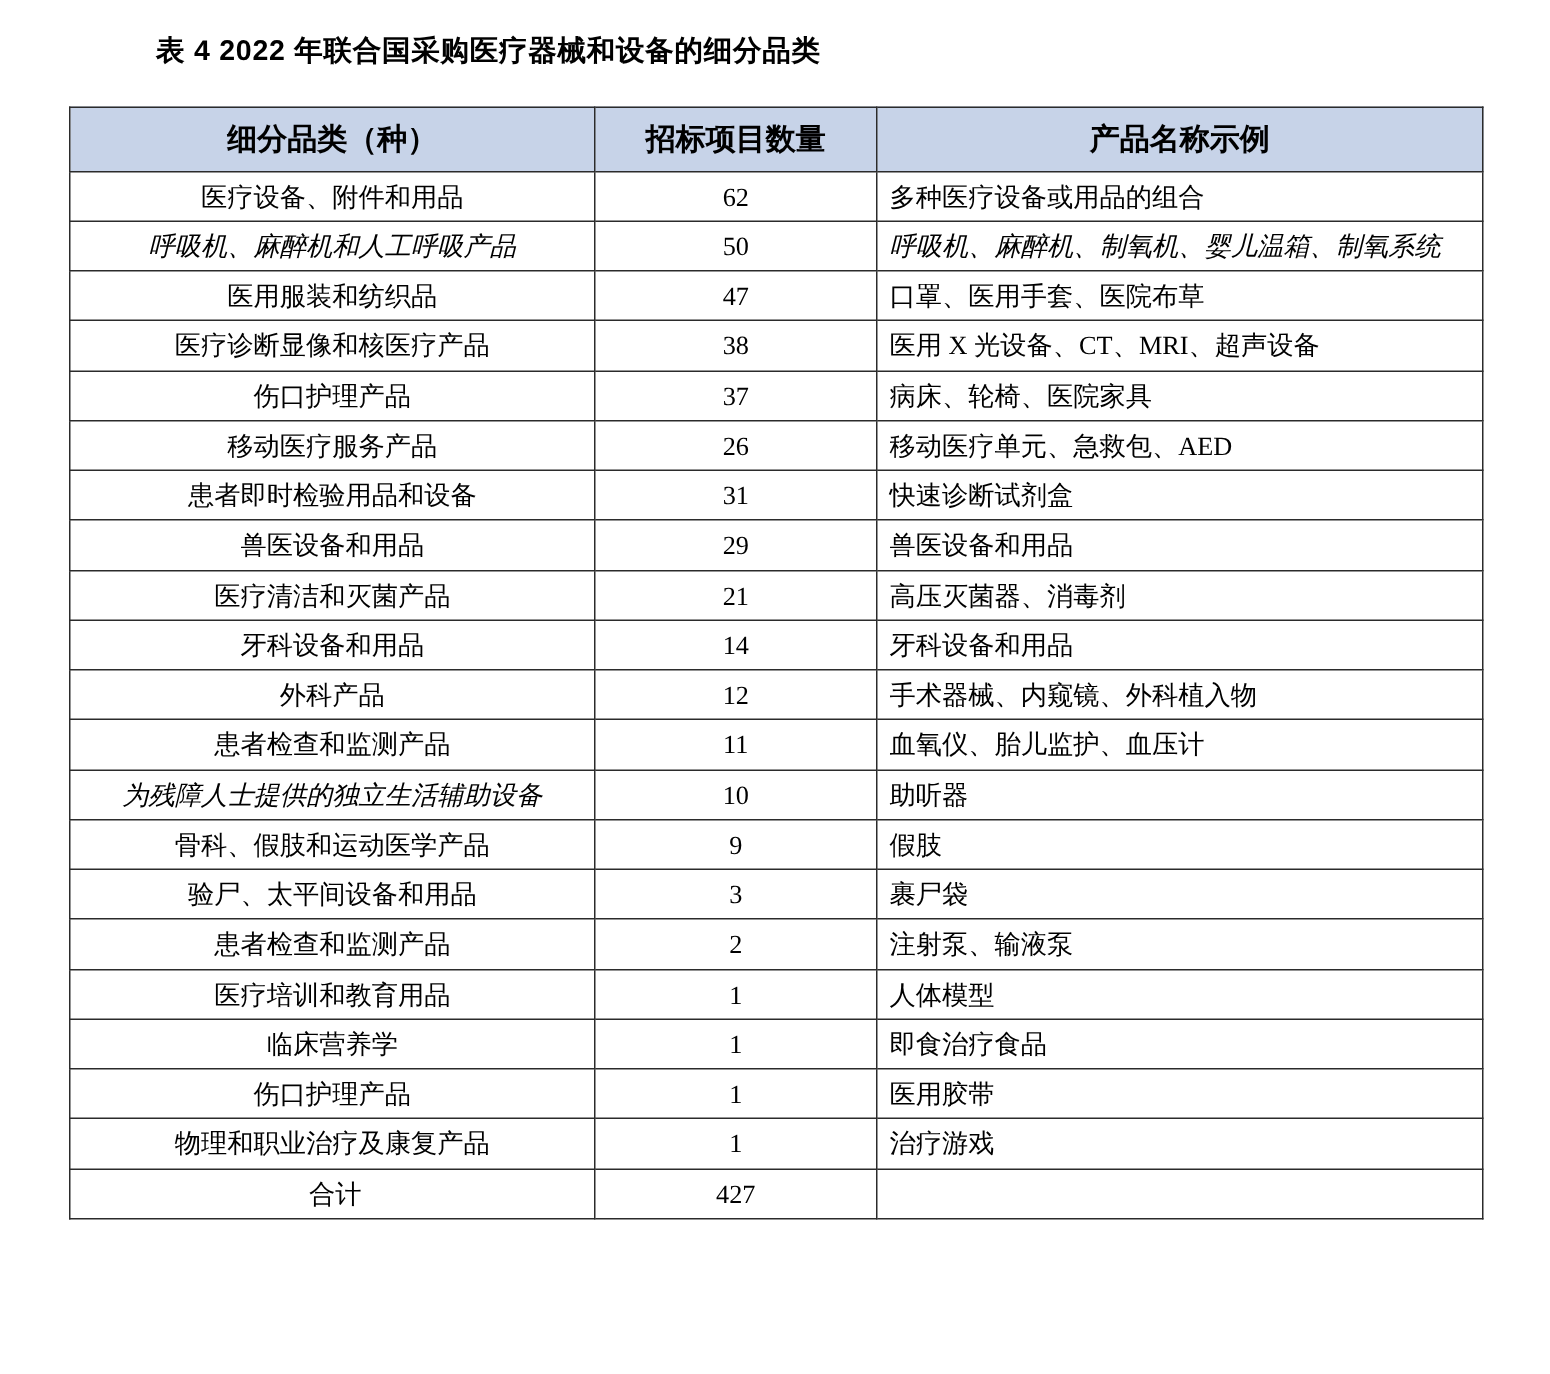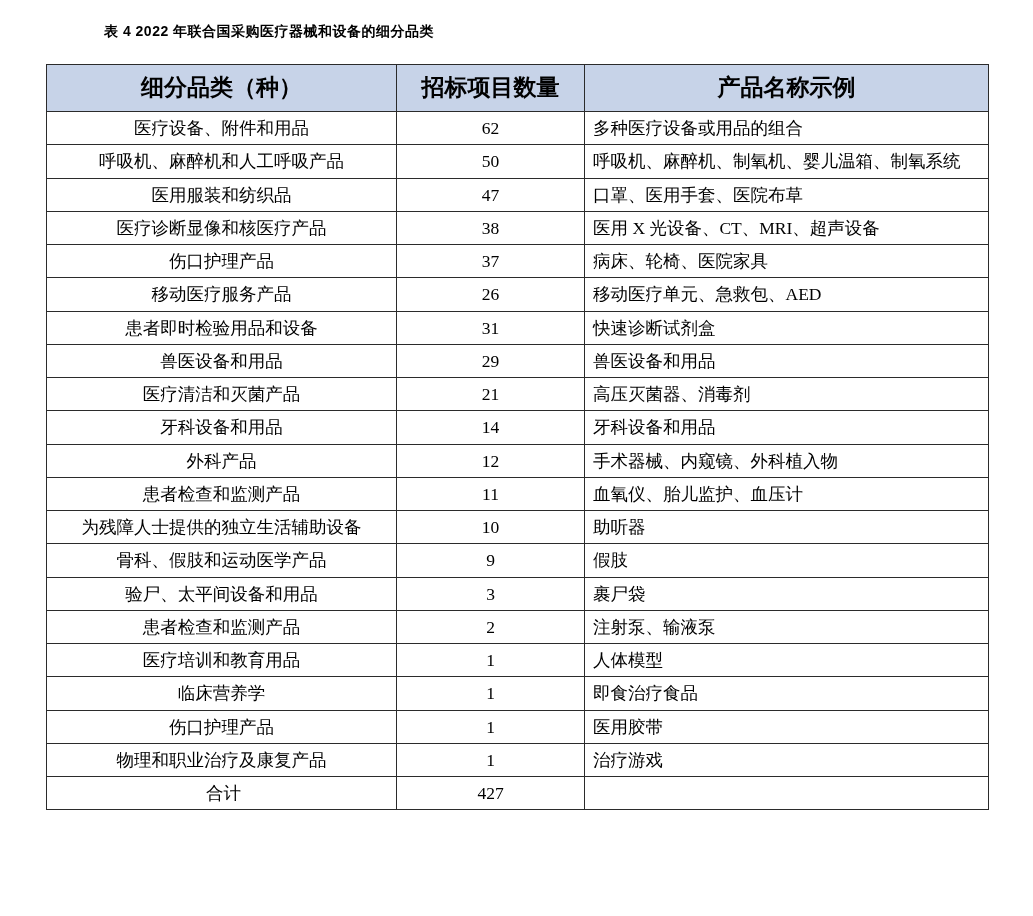--- a/index.html
+++ b/index.html
@@ -18,21 +18,21 @@
   .page {
     width: 1033px;
     height: 916px;
     box-sizing: border-box;
     padding: 0;
     position: relative;
   }
   .table-title {
     font-family: "Liberation Sans", "DejaVu Sans", sans-serif;
     font-weight: bold;
-    font-size: 14px;
+    font-size: 19px;
     letter-spacing: 0.5px;
     padding: 22px 0 0 104px;
     line-height: 1.4;
   }
   .table-wrap {
     padding: 22px 42px 0 46px;
   }
   table.data-table {
     border-collapse: collapse;
     width: 942px;
@@ -43,21 +43,21 @@
   table.data-table td {
     border: 1px solid #2b2b2b;
     padding: 3px 8px;
     vertical-align: middle;
     line-height: 1.5;
   }
   table.data-table thead th {
     background: #c7d3e8;
     font-weight: bold;
     text-align: center;
-    font-size: 23px;
+    font-size: 20px;
     padding: 6px 8px;
   }
   col.c-name { width: 350px; }
   col.c-count { width: 188px; }
   col.c-example { width: 404px; }
 
   td.cat {
     text-align: center;
     padding-left: 10px;
   }
@@ -70,20 +70,21 @@
   }
   tr.total td.cat {
     text-align: center;
     padding-left: 12px;
   }
   tr.total td.exm {
     text-align: left;
   }
   .two-line {
     line-height: 1.5;
+    font-style: italic;
   }
 </style>
 </head>
 <body>
 
 <div class="page">
 
   <div class="table-title">表 4  2022 年联合国采购医疗器械和设备的细分品类</div>
 
   <div class="table-wrap">

